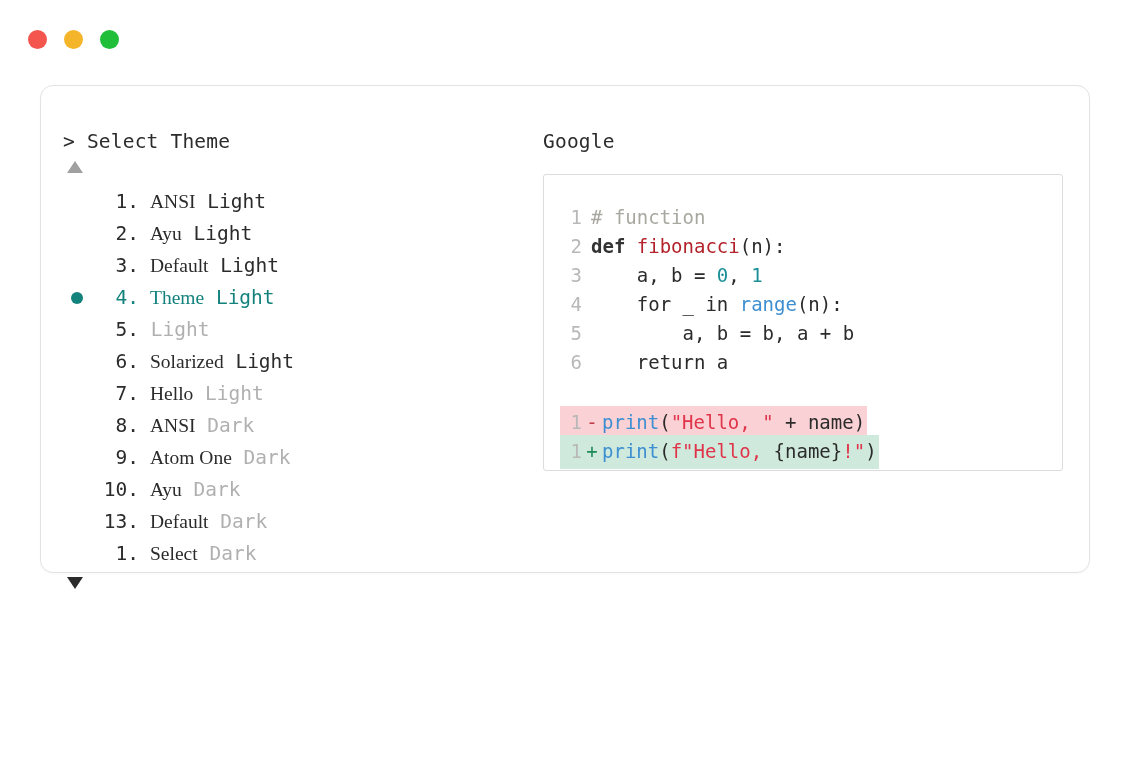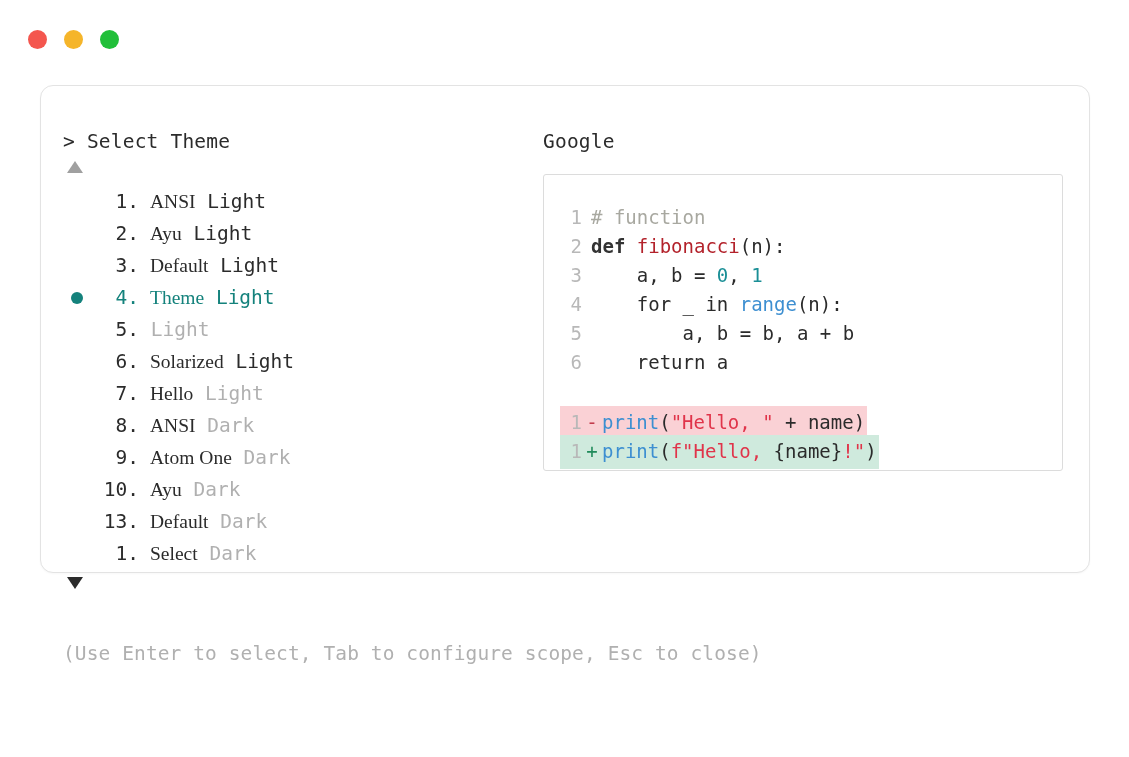--- a/index.html
+++ b/index.html
@@ -196,17 +196,16 @@
       </div>
 
       <div class="col-right">
         <div class="head-line">Google</div>
       </div>
 
       <div class="preview-box">
         <div class="code"><div class="code-line"><span class="gutter">1</span><span class="code-text"><span class="tok-comment"># function</span></span></div><div class="code-line"><span class="gutter">2</span><span class="code-text"><span class="tok-kw">def </span><span class="tok-fn">fibonacci</span><span class="tok-plain">(n):</span></span></div><div class="code-line"><span class="gutter">3</span><span class="code-text"><span class="tok-plain">    a, b = </span><span class="tok-num">0</span><span class="tok-plain">, </span><span class="tok-num">1</span></span></div><div class="code-line"><span class="gutter">4</span><span class="code-text"><span class="tok-plain">    for _ in </span><span class="tok-builtin">range</span><span class="tok-plain">(n):</span></span></div><div class="code-line"><span class="gutter">5</span><span class="code-text"><span class="tok-plain">        a, b = b, a + b</span></span></div><div class="code-line"><span class="gutter">6</span><span class="code-text"><span class="tok-plain">    return a</span></span></div><div class="spacer-line"></div><div class="diff-line diff-del"><span class="hl"><span class="diff-gutter">1</span><span class="diff-sign">-</span><span class="tok-builtin">print</span><span class="tok-plain">(</span><span class="tok-str">"Hello, "</span><span class="tok-plain"> + name)</span></span></div><div class="diff-line diff-add"><span class="hl"><span class="diff-gutter">1</span><span class="diff-sign">+</span><span class="tok-builtin">print</span><span class="tok-plain">(</span><span class="tok-str">f"Hello, </span><span class="tok-plain">{name}</span><span class="tok-str">!"</span><span class="tok-plain">)</span></span></div></div>
       </div>
 
-      <div class="hint">(Use Enter to select, Tab to configure scope, Esc to close)</div>
 
     </div>
   </div>
 </div>
 
 </body></html>

